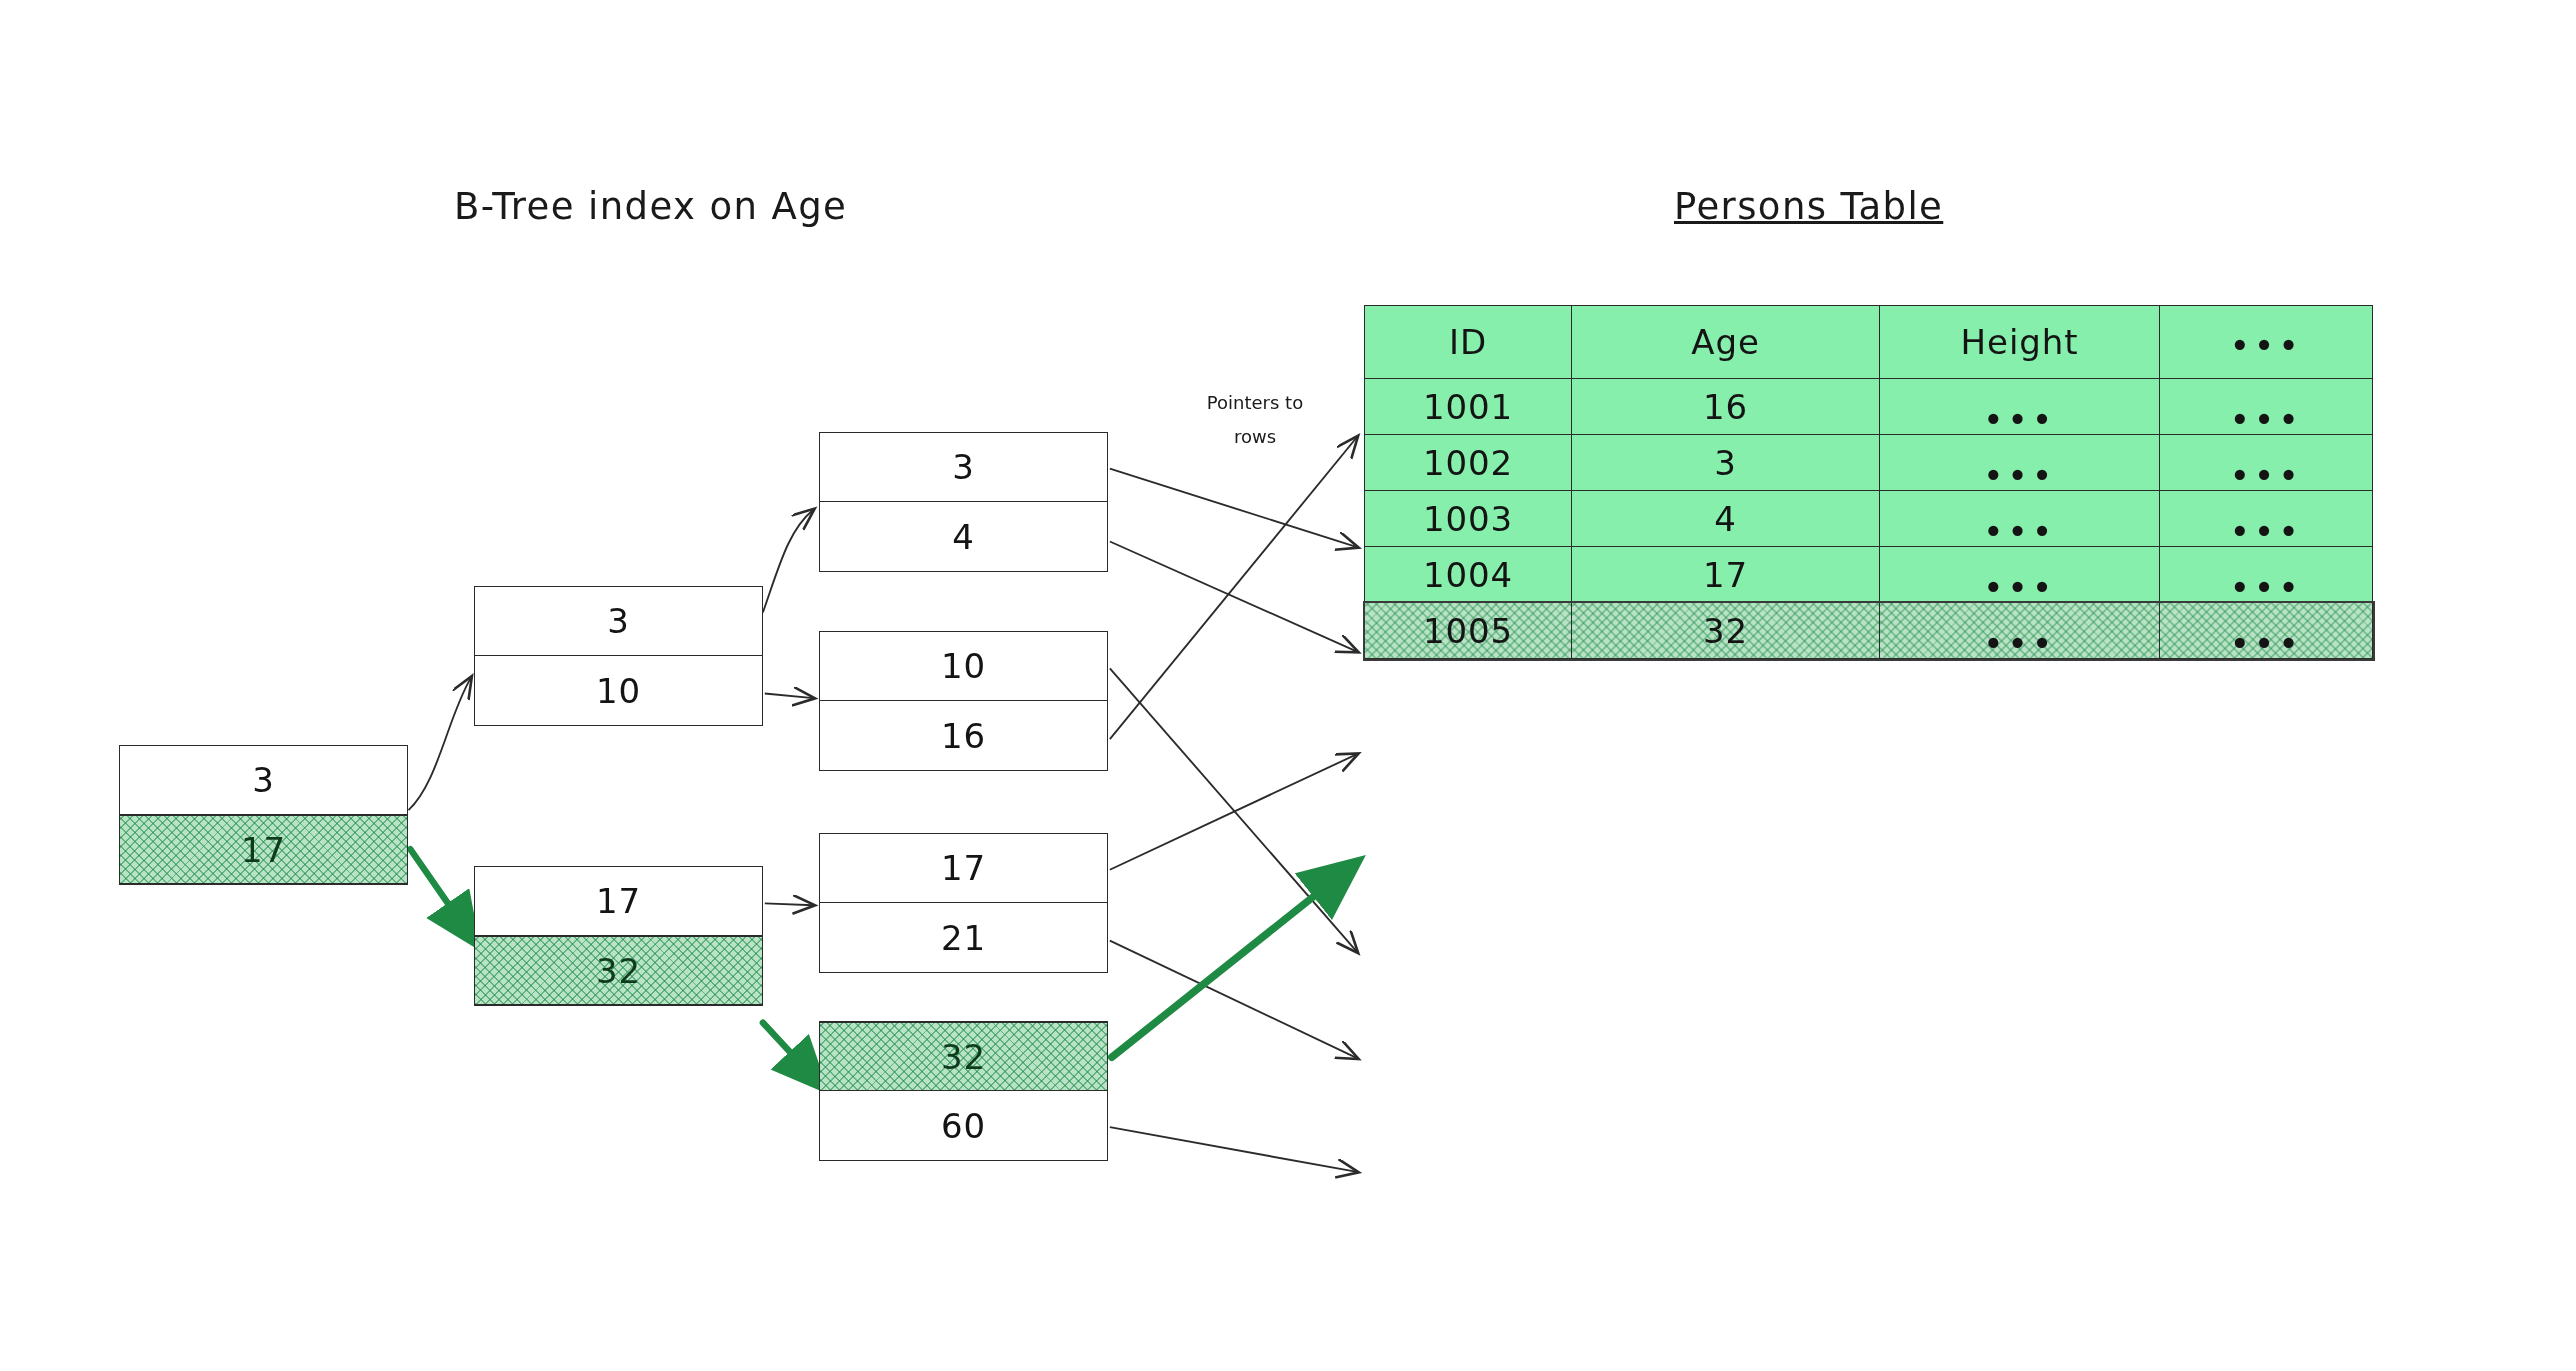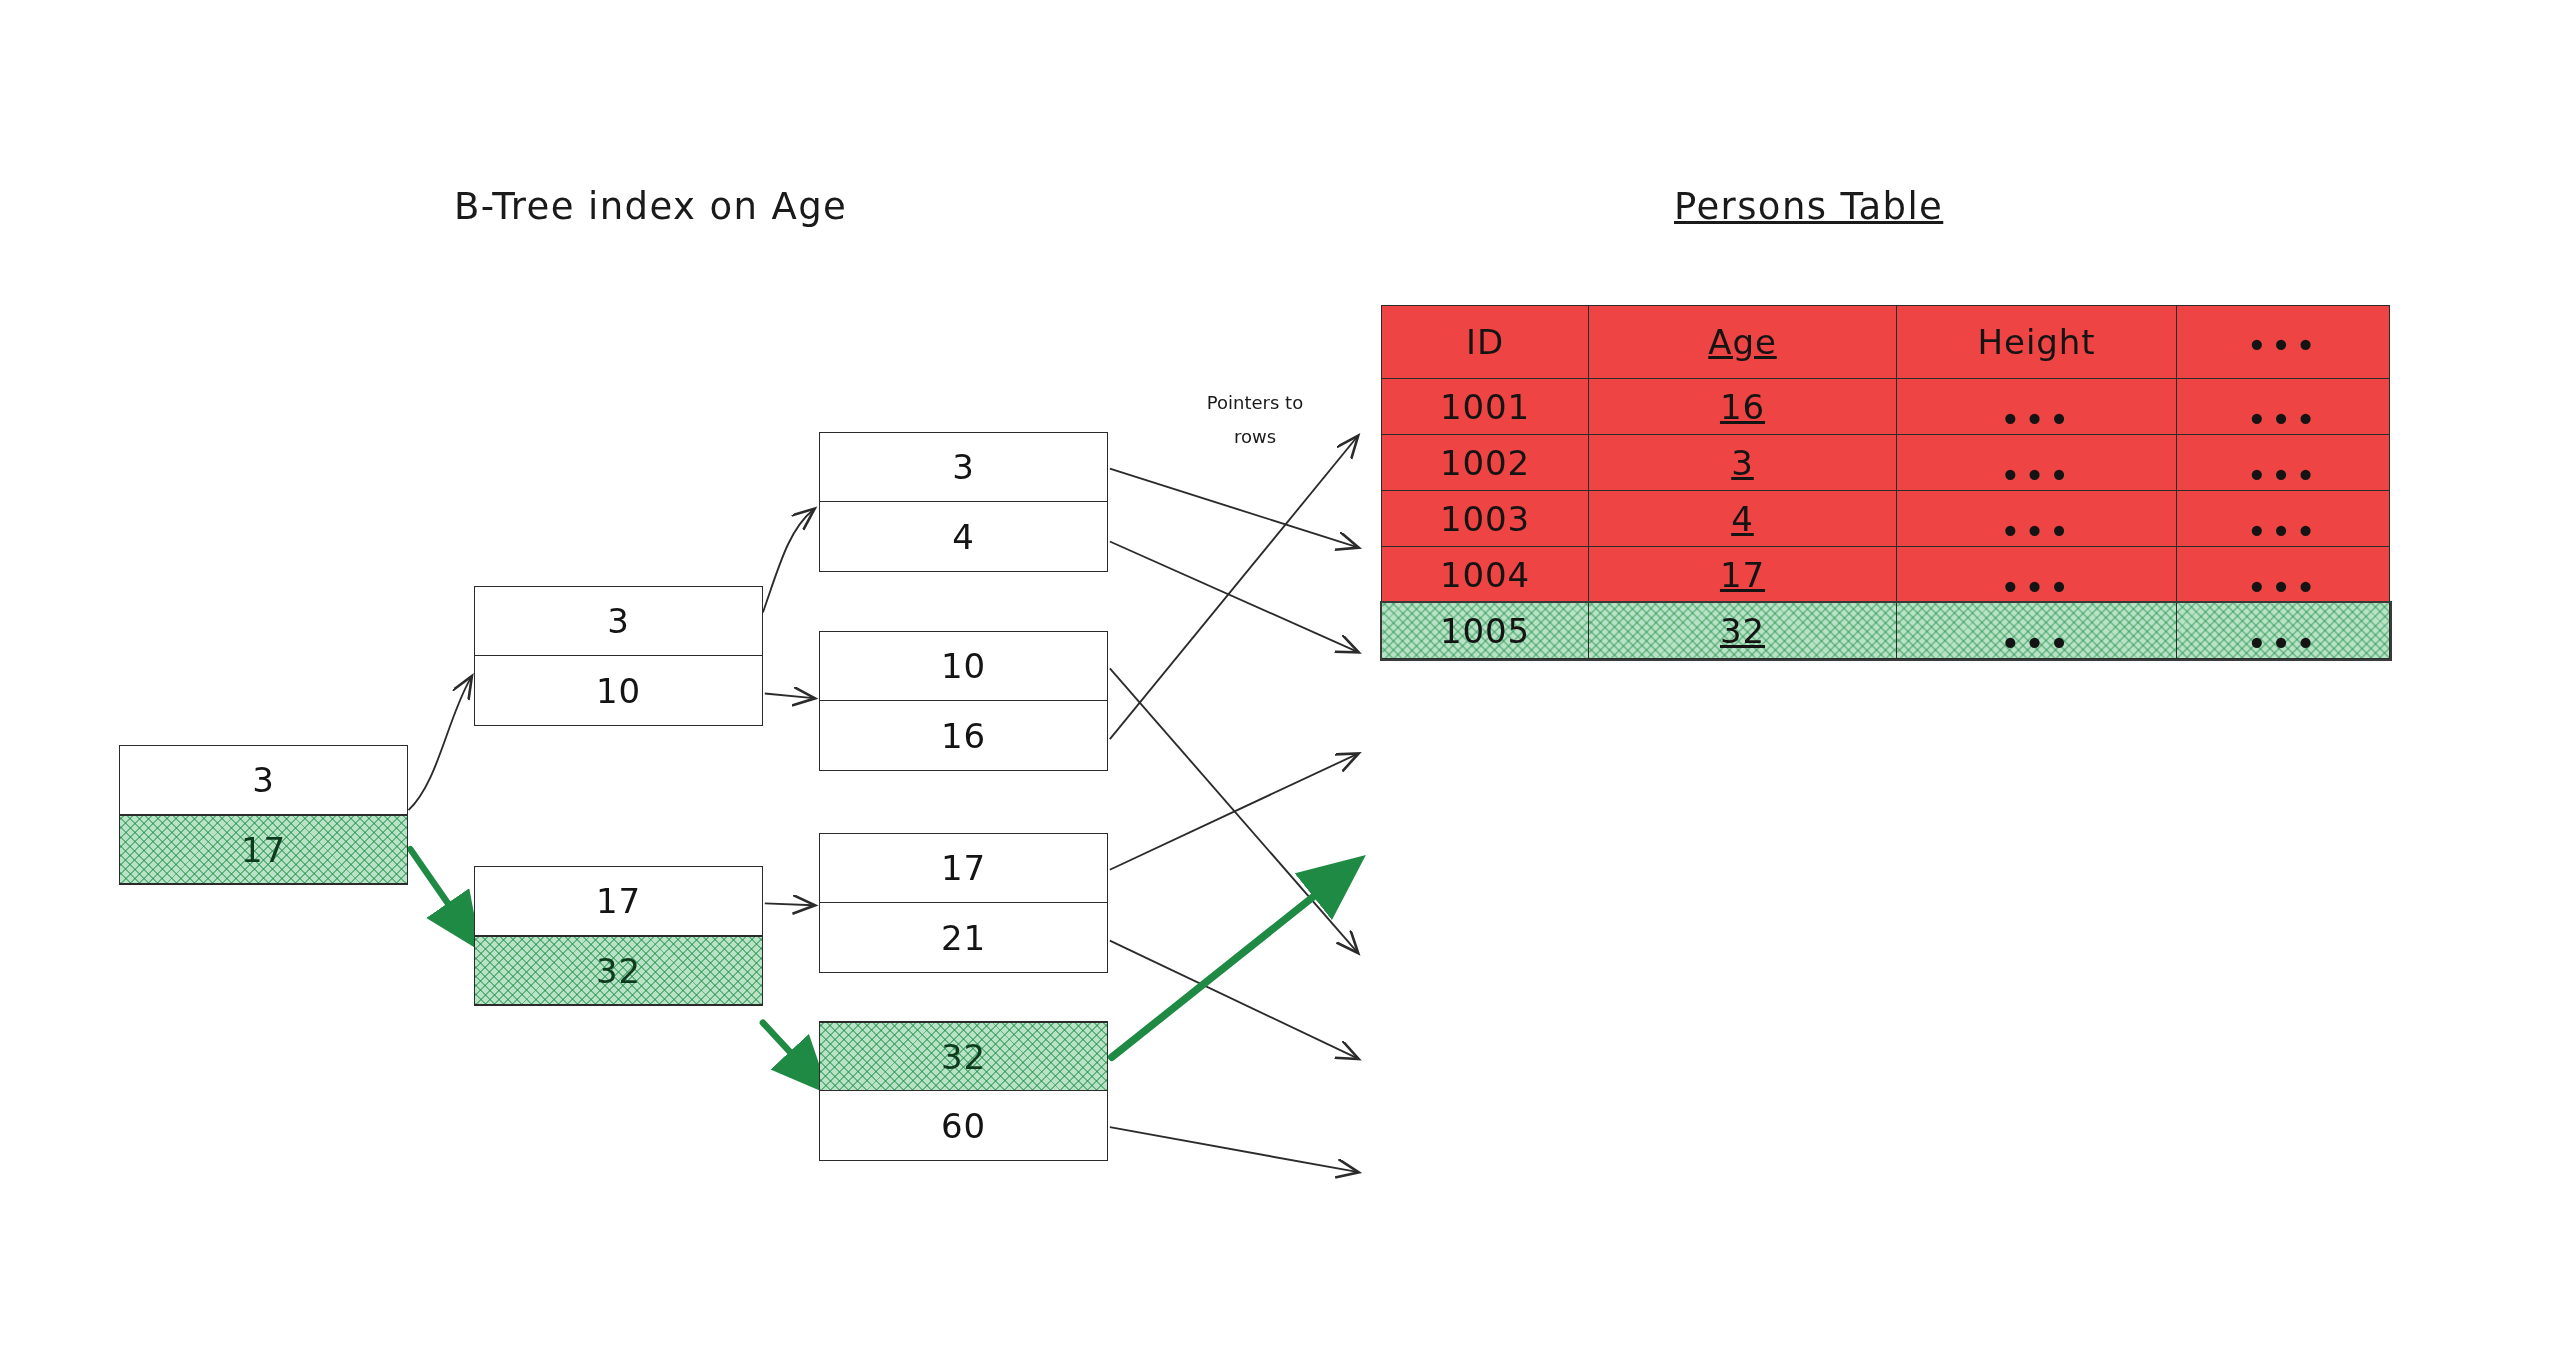--- a/index.html
+++ b/index.html
@@ -91,38 +91,37 @@
   #leaf-4         { left: 819px;  top: 1013px; width: 289px; height: 140px; }
 
   
   #persons-table {
     position: absolute;
     left: 1364px;
     top: 297px;
     width: 1007px;
     border-collapse: collapse;
     table-layout: fixed;
-    background: #ef4444;
-    margin-left: 17px;
+    background: #86efac;
   }
   #persons-table td, #persons-table th {
     border: 1.9px solid #2b2b2b;
     box-sizing: border-box;
     text-align: center;
     font-weight: normal;
     font-size: 34px;
     color: #141414;
     letter-spacing: 0.9px;
     padding: 0;
     height: 56px;
   }
   #persons-table thead th { height: 73px; font-size: 34px; }
   #persons-table tbody td { height: 56px; }
   .col-id    { width: 207px; }
-  .col-age   { width: 308px; text-decoration: underline; }
+  .col-age   { width: 308px; }
   .col-ht    { width: 280px; }
   .col-dots  { width: 213px; }
   .dots {
     font-size: 35px;
     letter-spacing: 3.7px;
     line-height: 1;
     position: relative;
     top: 13px;
   }
   .hdr-dots { top: 3.7px; }

